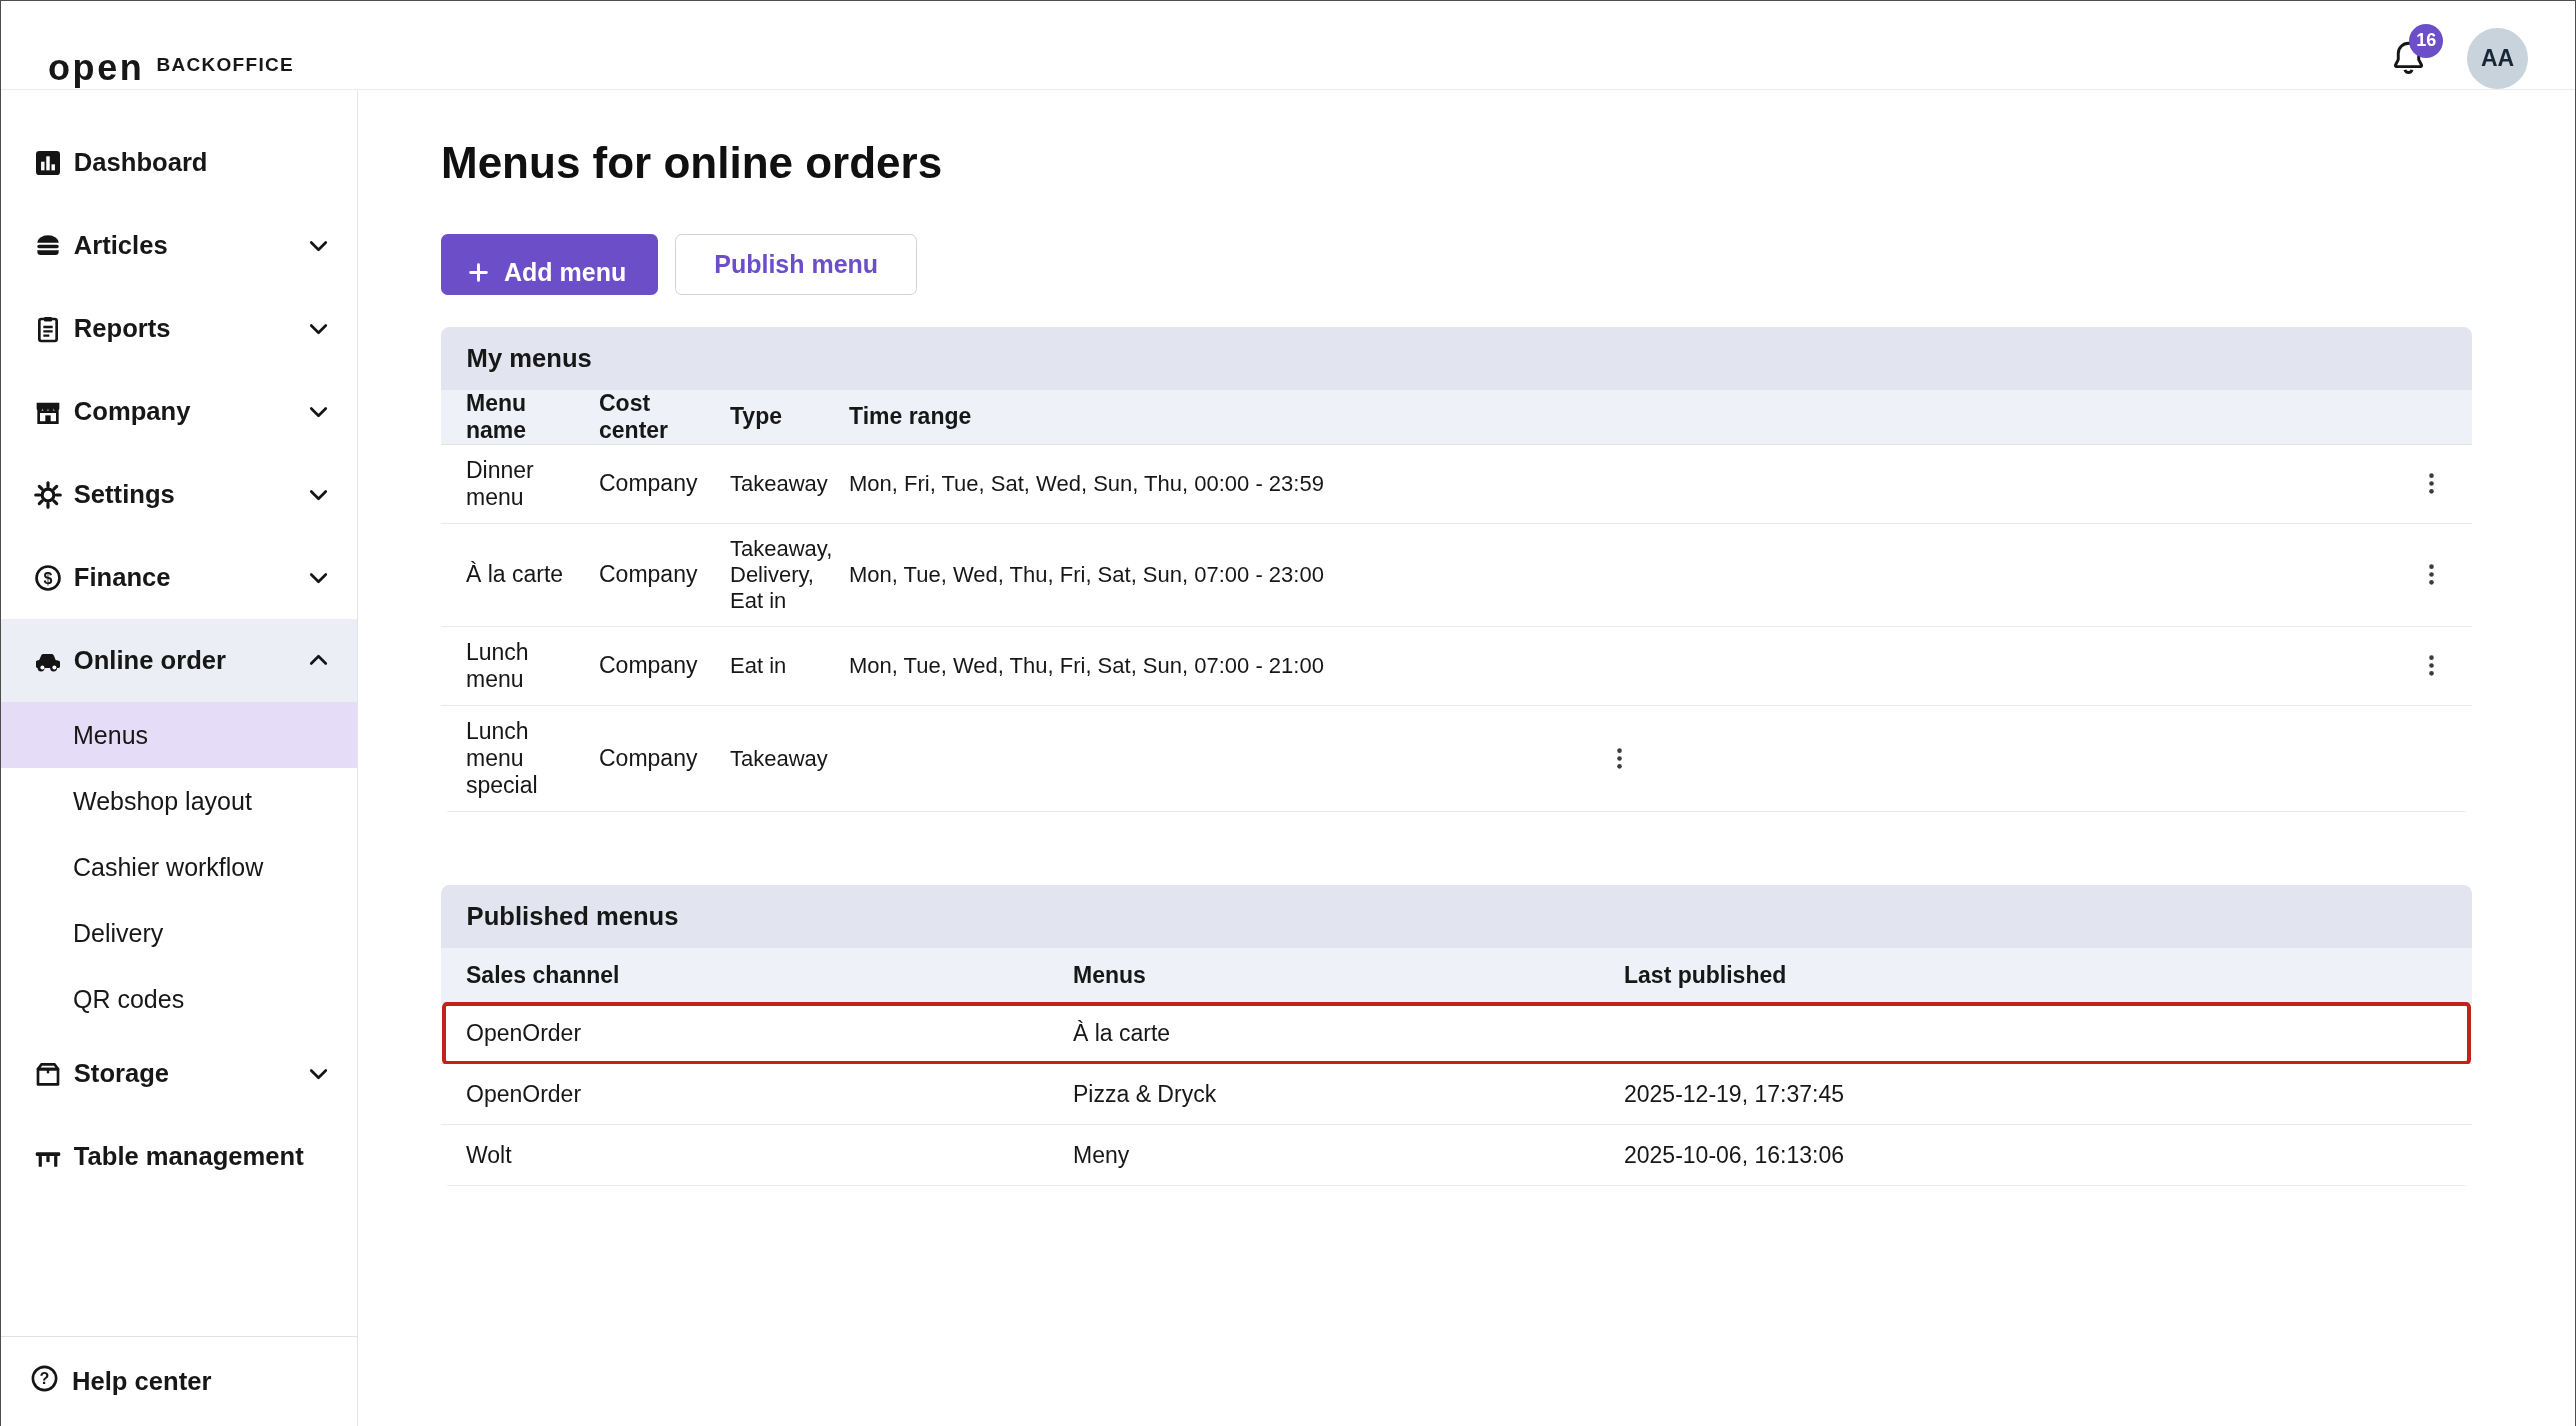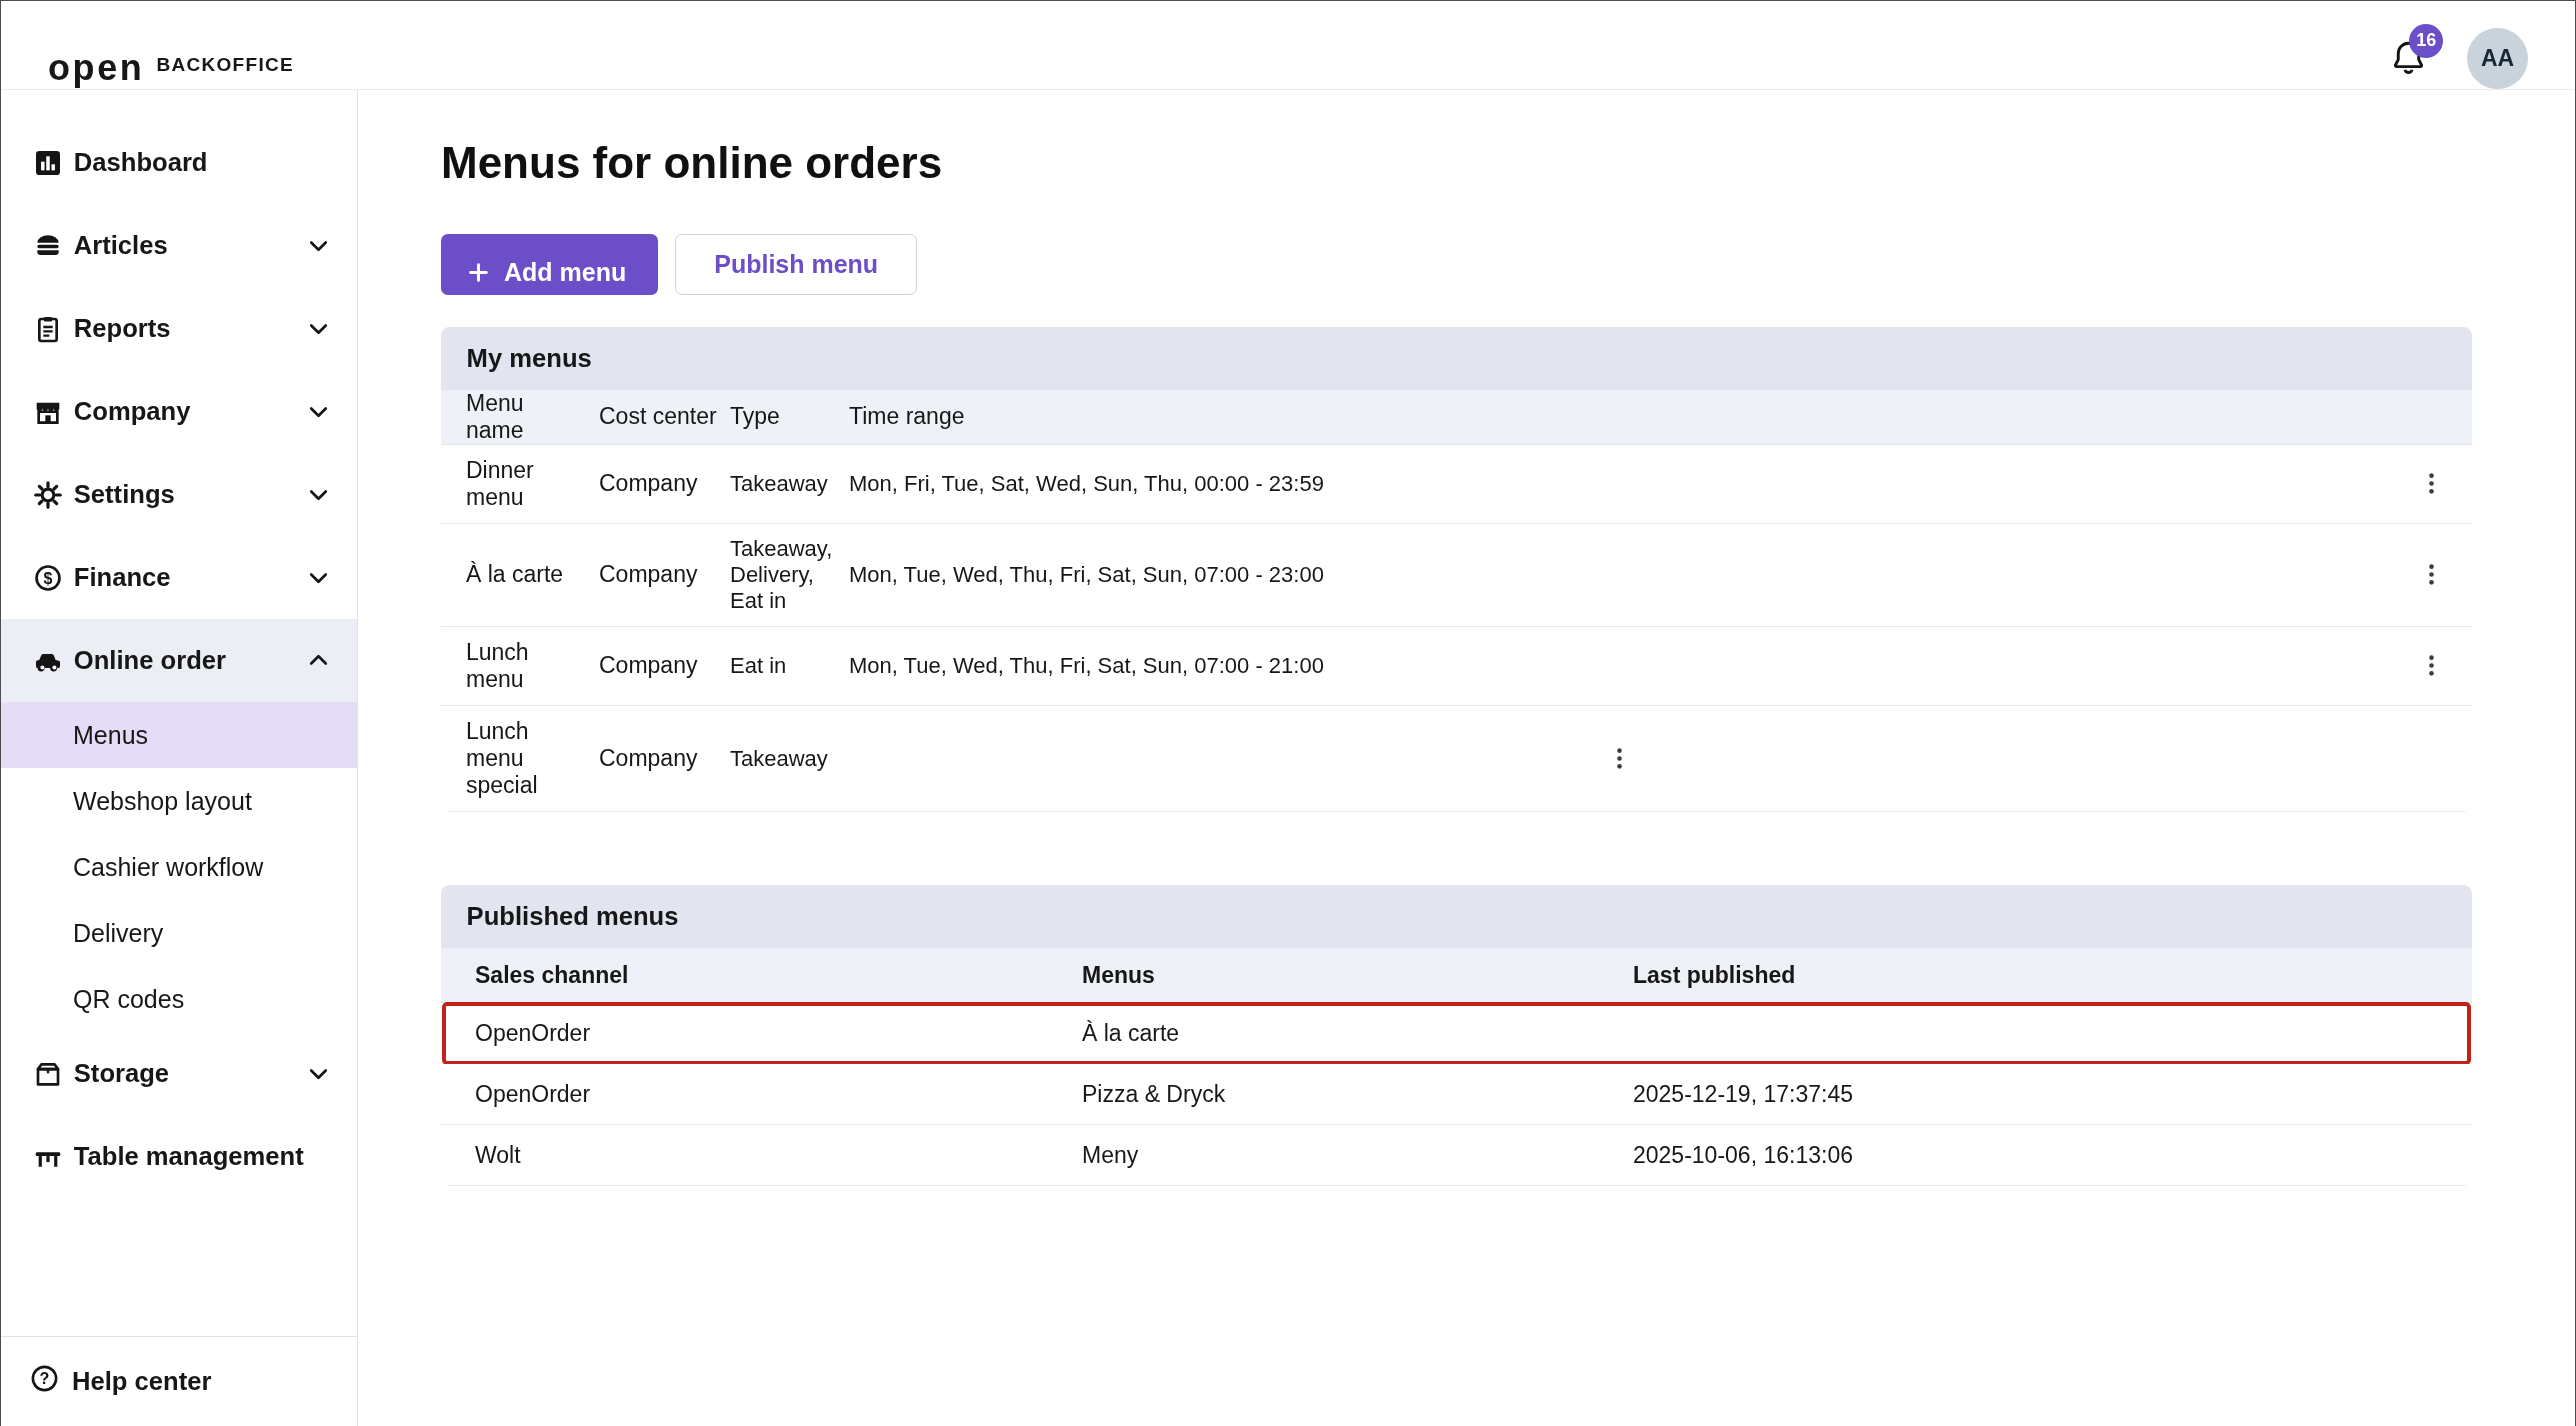--- a/index.html
+++ b/index.html
@@ -59,30 +59,30 @@
   .btn-secondary{background:#fff;color:var(--accent);border:0.9px solid #d2d2d2;padding:0 38px;}
 
   .section{border-radius:8.5px;overflow:hidden;}
   .section--my{margin-top:32px;}
   .section--pub{margin-top:73px;}
   .section-header{background:var(--section-head);height:63px;display:flex;align-items:center;
     padding:0 25.6px;font-size:25.6px;font-weight:700;}
 
   .mm-head,.mm-row{display:grid;grid-template-columns:133px 131px 119px 1fr 82px;
     padding-left:25px;align-items:center;}
-  .mm-head{background:var(--col-head);min-height:55px;font-size:23px;font-weight:400;
+  .mm-head{background:var(--col-head);min-height:55px;font-size:23px;font-weight:700;
     border-bottom:0.9px solid #e3e3e3;}
   .mm-row{border-bottom:0.9px solid var(--row-border);font-size:23px;min-height:75px;
     padding-top:12px;padding-bottom:12px;background:#fff;}
   .cell{padding-right:12px;line-height:1.18;}
   .cell.small{font-size:22px;}
   .kebab{justify-self:center;cursor:pointer;display:flex;align-items:center;padding-right:0;}
 
   .pm-head,.pm-row{display:grid;grid-template-columns:607px 551px 1fr;
-    padding-left:34px;align-items:center;}
+    padding-left:25px;align-items:center;}
   .pm-head{background:var(--col-head);height:55px;font-size:23px;font-weight:600;
     border-bottom:0.9px solid #e3e3e3;}
   .pm-row{height:61px;border-bottom:0.9px solid var(--row-border);font-size:23px;
     background:#fff;position:relative;}
   .pm-row.highlighted::after{content:"";position:absolute;inset:-1.7px 0.9px;
     border:4.3px solid var(--highlight);border-radius:5.1px;pointer-events:none;}
 </style>
 </head>
 <body>
 

